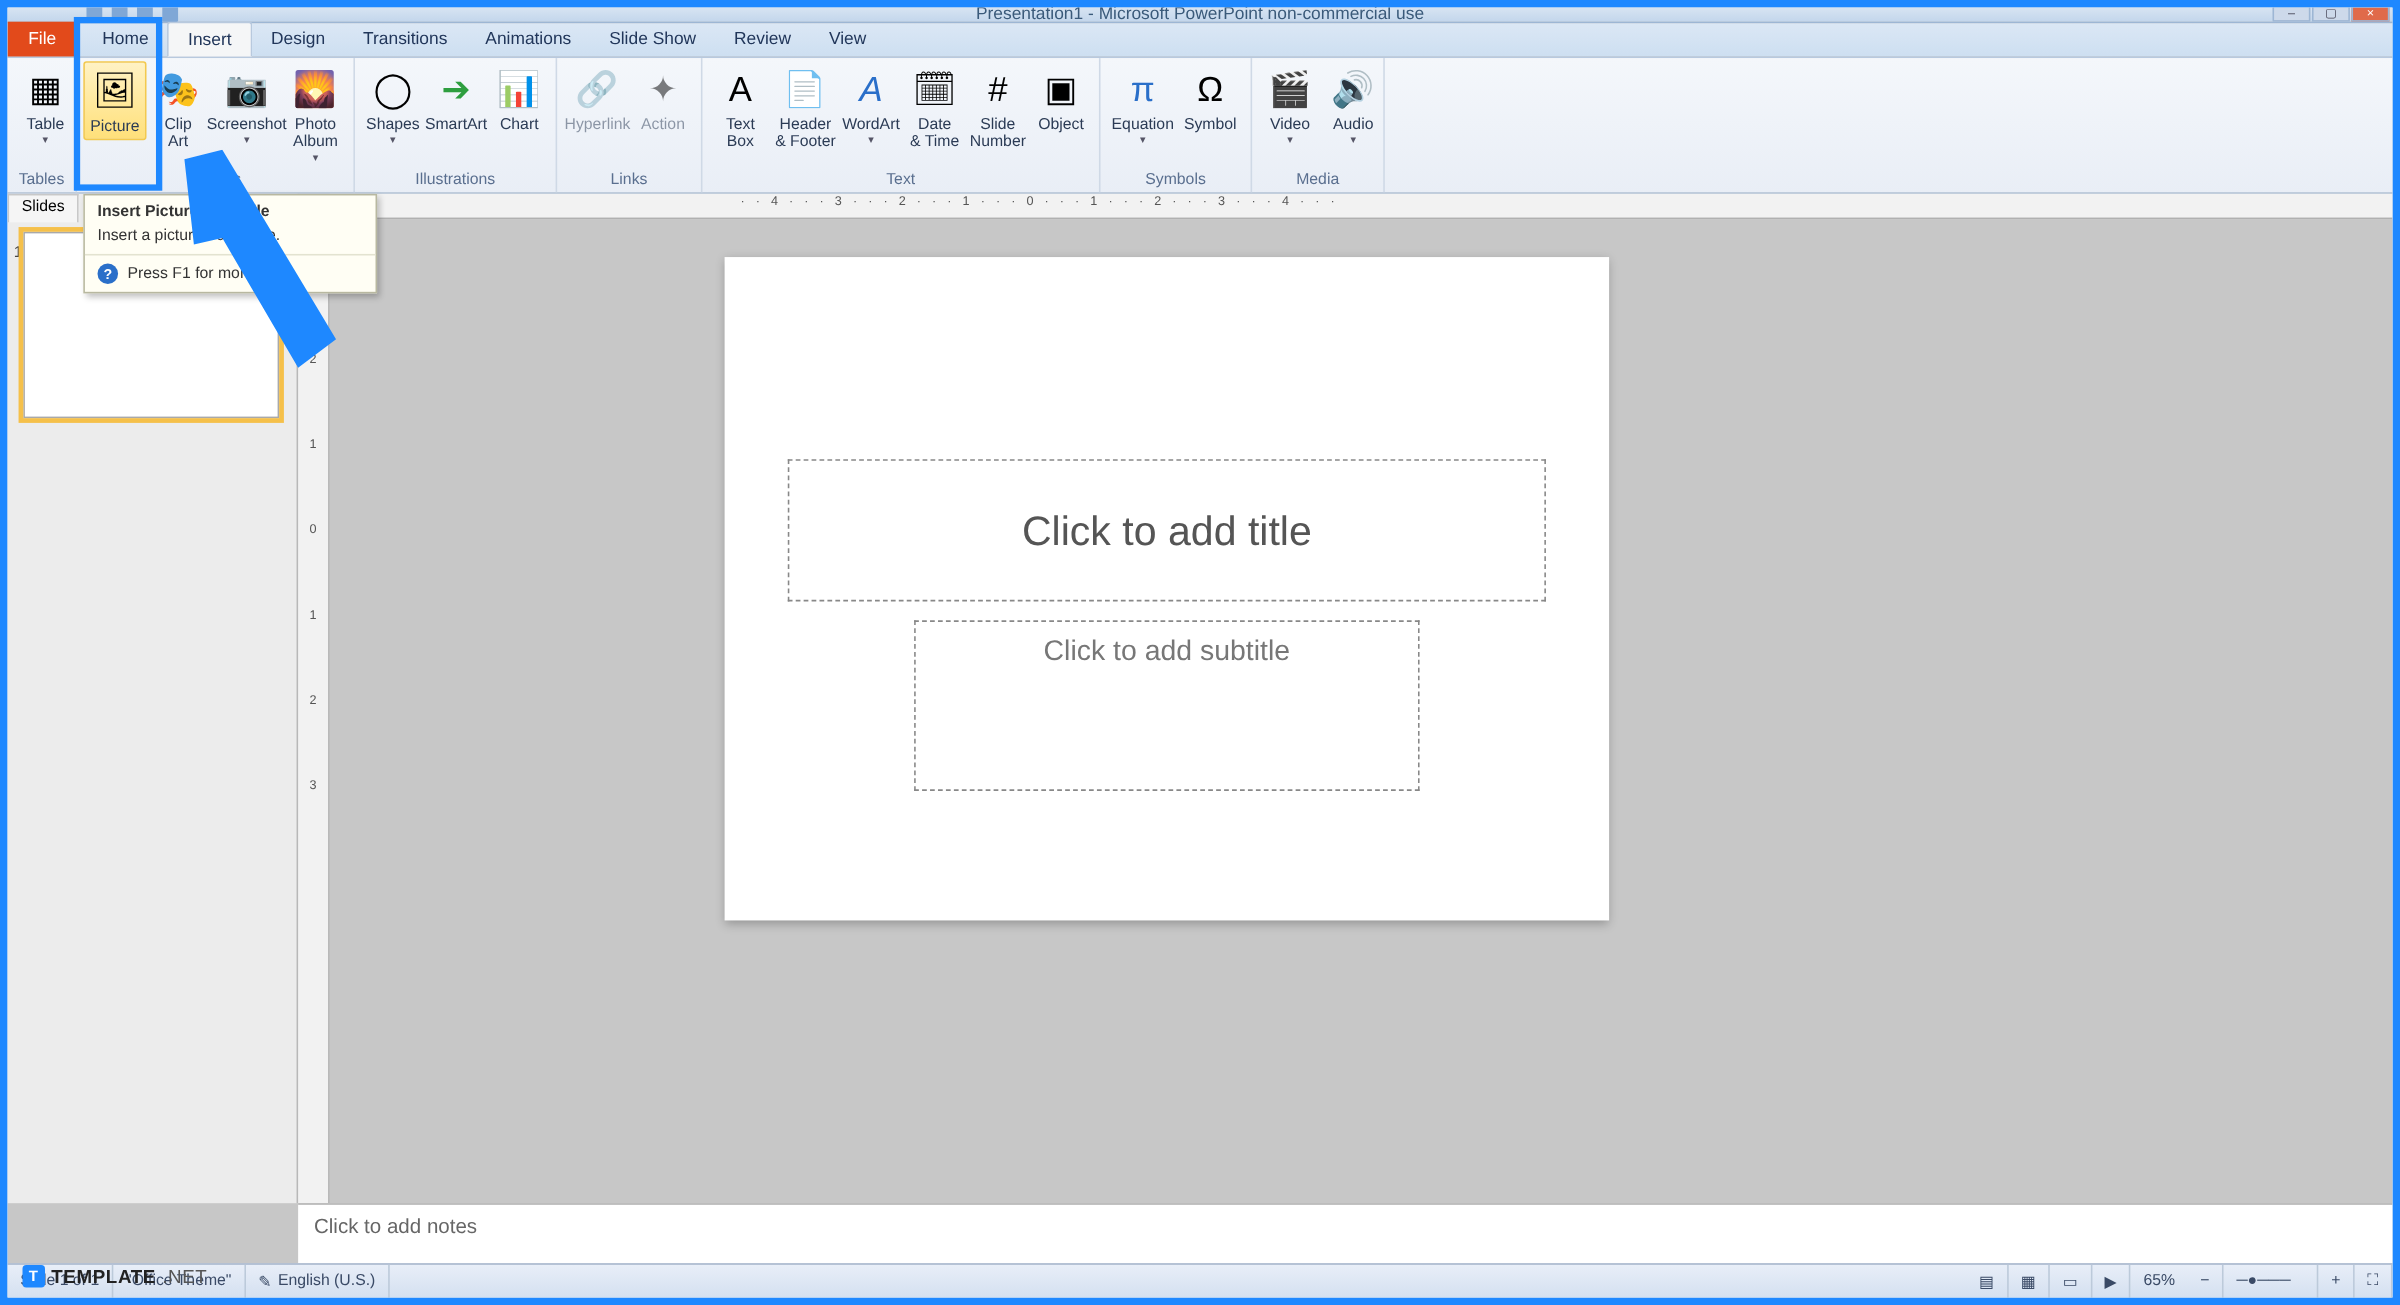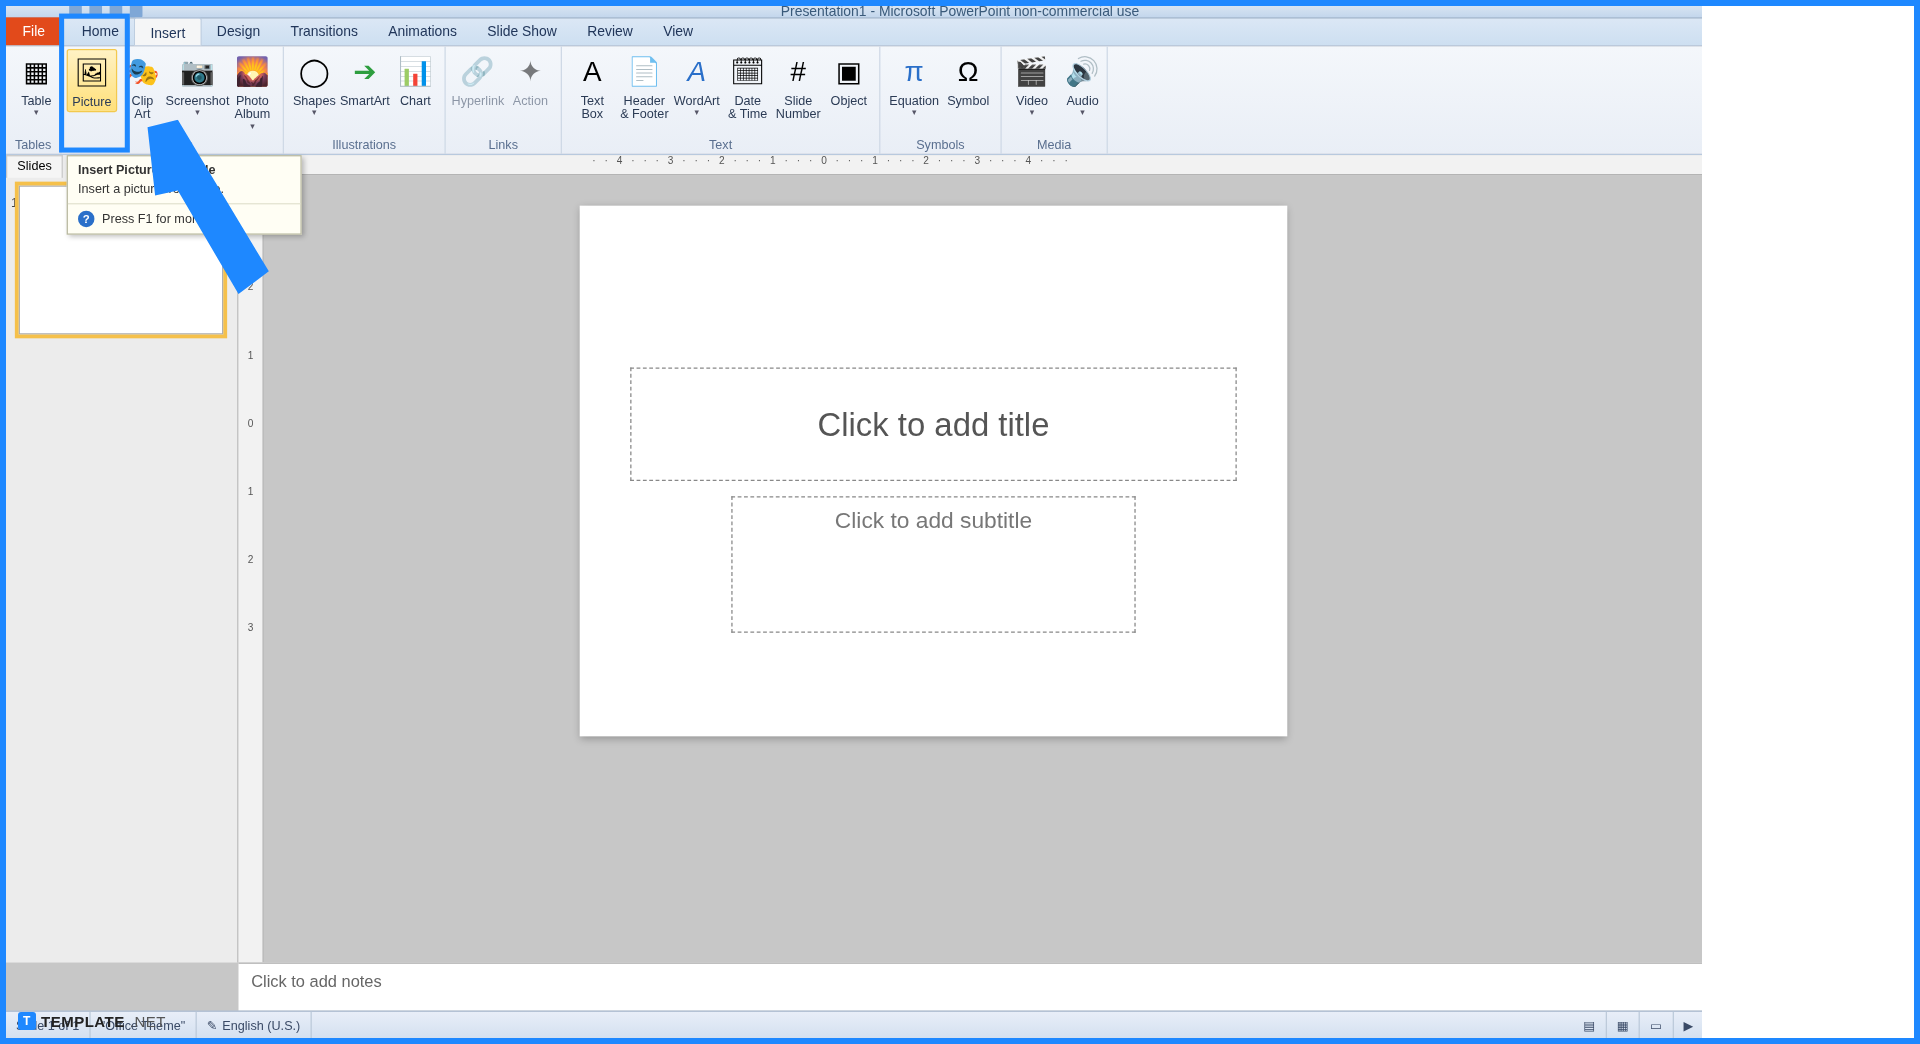--- a/index.html
+++ b/index.html
@@ -1,21 +1,21 @@
 <!DOCTYPE html>
 <html><head>
 <meta charset="utf-8">
 <style>
 * { margin: 0; padding: 0; box-sizing: border-box; font-family: "Segoe UI", Tahoma, sans-serif; }
 body { background: #fff; width: 1920px; height: 1044px; overflow: hidden; position: relative; }
 
 .frame { position: absolute; border: 6px solid #1e88ff; top: 0; left: 0; width: 1920px; height: 1044px; }
 
 
-.shot { position: absolute; top: 6px; left: 6px; width: 1696px; height: 1032px; overflow: hidden; }
+.shot { position: absolute; top: 6px; left: 6px; width: 1908px; height: 1032px; overflow: hidden; }
 .shot-inner { width: 1510px; height: 817px; transform-origin: top left; transform: scale(1.2636); position: relative; background: #c7c7c7; }
 
 
 .titlebar { position: absolute; top: 0; left: 0; right: 0; height: 10px; background: linear-gradient(#d7e4f2,#c3d6ec); border-bottom: 1px solid #9db6d4; }
 .title-text { position: absolute; top: -2px; left: 50%; transform: translateX(-50%); font-size: 11px; color: #3a5a7a; white-space: nowrap; }
 
 
 .tabs { position: absolute; top: 10px; left: 0; right: 0; height: 22px; background: linear-gradient(#dbe7f5,#cddff1); display: flex; align-items: flex-end; border-bottom: 1px solid #b8c9de; }
 .file-tab { background: #e24a1b; color: #fff; height: 22px; width: 44px; display: flex; align-items: center; justify-content: center; font-size: 11px; margin-right: 4px; }
 .tab { height: 22px; padding: 0 12px; font-size: 11px; color: #21365a; display: flex; align-items: center; cursor: pointer; }

